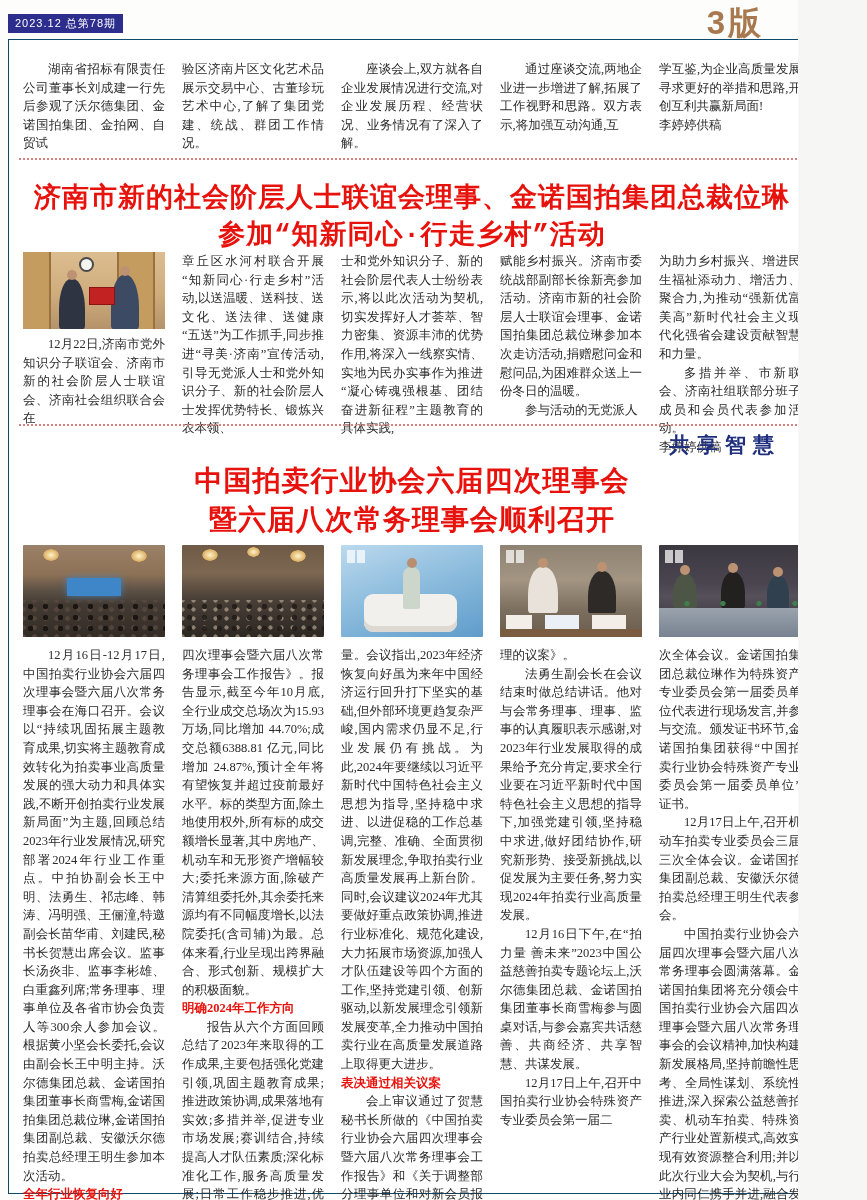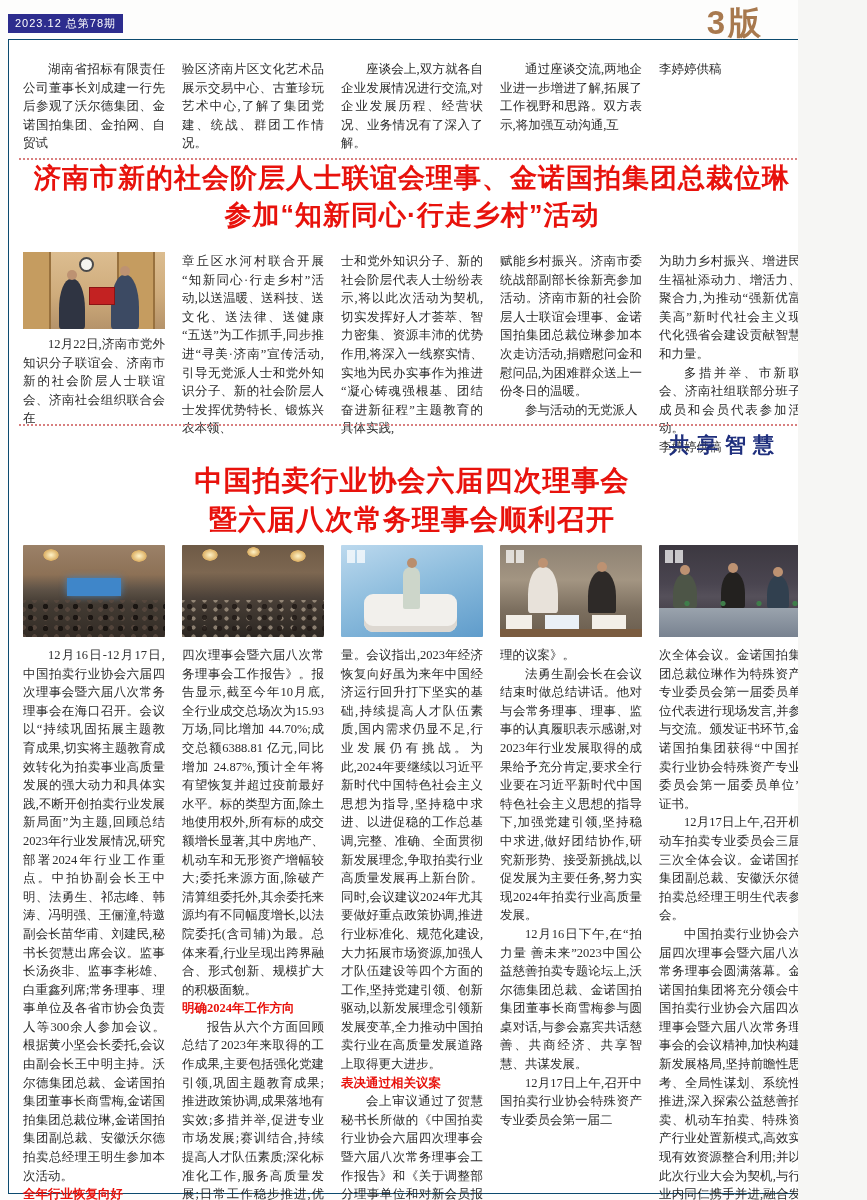--- a/index.html
+++ b/index.html
@@ -26,21 +26,21 @@
   .sub{color:#e8120c;text-align:center;font-weight:bold;}
   .byline{text-align:right;margin-top:12px;padding-right:4px;}
 
   .sec-top{top:20px;}
   .dotted{position:absolute;left:10px;right:10px;border-top:2px dotted #d87f7f;}
   .d1{top:118px;}
   .d2{top:384px;}
 
   .headline{position:absolute;left:0;right:0;text-align:center;color:#e8120c;margin:0;
             font-family:"Liberation Sans","DejaVu Sans",sans-serif;font-weight:bold;}
-  .hl-rural{top:120px;font-size:27px;line-height:37px;letter-spacing:1px;}
+  .hl-rural{top:141px;font-size:27px;line-height:37px;letter-spacing:1px;font-family:Liberation Mono, monospace;}
   .hl-caa{top:421px;font-size:28px;line-height:39px;letter-spacing:1px;}
   .section-label{position:absolute;top:391px;right:34px;color:#1f2f7d;font-size:21px;
                  font-weight:bold;letter-spacing:7px;}
 
   .sec-rural{top:212px;}
   .sec-caa{top:606px;}
   .photo-row{position:absolute;top:505px;left:14px;right:14px;display:flex;gap:17px;}
 
   
   .photo{flex:1;height:92px;position:relative;overflow:hidden;border-radius:1px;}
@@ -122,20 +122,21 @@
       <div class="col">
         <p>验区济南片区文化艺术品展示交易中心、古董珍玩艺术中心,了解了集团党建、统战、群团工作情况。</p>
       </div>
       <div class="col">
         <p class="ind">座谈会上,双方就各自企业发展情况进行交流,对企业发展历程、经营状况、业务情况有了深入了解。</p>
       </div>
       <div class="col">
         <p class="ind">通过座谈交流,两地企业进一步增进了解,拓展了工作视野和思路。双方表示,将加强互动沟通,互</p>
       </div>
       <div class="col">
+        <p>学互鉴,为企业高质量发展寻求更好的举措和思路,开创互利共赢新局面!</p>
         <p class="byline">李婷婷供稿</p>
       </div>
     </div>
 
     <div class="dotted d1"></div>
 
     <h1 class="headline hl-rural">
       <span>济南市新的社会阶层人士联谊会理事、金诺国拍集团总裁位琳</span><br>
       <span>参加“知新同心·行走乡村”活动</span>
     </h1>
@@ -218,21 +219,21 @@
         <p class="ind">12月16日-12月17日,中国拍卖行业协会六届四次理事会暨六届八次常务理事会在海口召开。会议以“持续巩固拓展主题教育成果,切实将主题教育成效转化为拍卖事业高质量发展的强大动力和具体实践,不断开创拍卖行业发展新局面”为主题,回顾总结2023年行业发展情况,研究部署2024年行业工作重点。中拍协副会长王中明、法勇生、祁志峰、韩涛、冯明强、王俪潼,特邀副会长苗华甫、刘建民,秘书长贺慧出席会议。监事长汤炎非、监事李彬雄、白重鑫列席;常务理事、理事单位及各省市协会负责人等300余人参加会议。根据黄小坚会长委托,会议由副会长王中明主持。沃尔德集团总裁、金诺国拍集团董事长商雪梅,金诺国拍集团总裁位琳,金诺国拍集团副总裁、安徽沃尔德拍卖总经理王明生参加本次活动。</p>
         <p class="sub">全年行业恢复向好</p>
 
       </div>
       <div class="col">
         <p>四次理事会暨六届八次常务理事会工作报告》。报告显示,截至今年10月底,全行业成交总场次为15.93万场,同比增加 44.70%;成交总额6388.81 亿元,同比增加 24.87%,预计全年将有望恢复并超过疫前最好水平。标的类型方面,除土地使用权外,所有标的成交额增长显著,其中房地产、机动车和无形资产增幅较大;委托来源方面,除破产清算组委托外,其余委托来源均有不同幅度增长,以法院委托(含司辅)为最。总体来看,行业呈现出跨界融合、形式创新、规模扩大的积极面貌。</p>
         <p class="sub">明确2024年工作方向</p>
         <p class="ind">报告从六个方面回顾总结了2023年来取得的工作成果,主要包括强化党建引领,巩固主题教育成果;推进政策协调,成果落地有实效;多措并举,促进专业市场发展;赛训结合,持续提高人才队伍素质;深化标准化工作,服务高质量发展;日常工作稳步推进,优化服务质</p>
       </div>
       <div class="col">
-        <p>量。会议指出,2023年经济恢复向好虽为来年中国经济运行回升打下坚实的基础,持续提高人才队伍素质,国内需求仍显不足,行业发展仍有挑战。为此,2024年要继续以习近平新时代中国特色社会主义思想为指导,坚持稳中求进、以进促稳的工作总基调,完整、准确、全面贯彻新发展理念,争取拍卖行业高质量发展再上新台阶。同时,会议建议2024年尤其要做好重点政策协调,推进行业标准化、规范化建设,大力拓展市场资源,加强人才队伍建设等四个方面的工作,坚持党建引领、创新驱动,以新发展理念引领新发展变革,全力推动中国拍卖行业在高质量发展道路上取得更大进步。</p>
+        <p>量。会议指出,2023年经济恢复向好虽为来年中国经济运行回升打下坚实的基础,但外部环境更趋复杂严峻,国内需求仍显不足,行业发展仍有挑战。为此,2024年要继续以习近平新时代中国特色社会主义思想为指导,坚持稳中求进、以进促稳的工作总基调,完整、准确、全面贯彻新发展理念,争取拍卖行业高质量发展再上新台阶。同时,会议建议2024年尤其要做好重点政策协调,推进行业标准化、规范化建设,大力拓展市场资源,加强人才队伍建设等四个方面的工作,坚持党建引领、创新驱动,以新发展理念引领新发展变革,全力推动中国拍卖行业在高质量发展道路上取得更大进步。</p>
         <p class="sub">表决通过相关议案</p>
         <p class="ind">会上审议通过了贺慧秘书长所做的《中国拍卖行业协会六届四次理事会暨六届八次常务理事会工作报告》和《关于调整部分理事单位和对新会员报备、对部分企业做退会处</p>
       </div>
       <div class="col">
         <p>理的议案》。</p>
         <p class="ind">法勇生副会长在会议结束时做总结讲话。他对与会常务理事、理事、监事的认真履职表示感谢,对2023年行业发展取得的成果给予充分肯定,要求全行业要在习近平新时代中国特色社会主义思想的指导下,加强党建引领,坚持稳中求进,做好团结协作,研究新形势、接受新挑战,以促发展为主要任务,努力实现2024年拍卖行业高质量发展。</p>
         <p class="ind">12月16日下午,在“拍力量 善未来”2023中国公益慈善拍卖专题论坛上,沃尔德集团总裁、金诺国拍集团董事长商雪梅参与圆桌对话,与参会嘉宾共话慈善、共商经济、共享智慧、共谋发展。</p>
         <p class="ind">12月17日上午,召开中国拍卖行业协会特殊资产专业委员会第一届二</p>
       </div>
       <div class="col">

